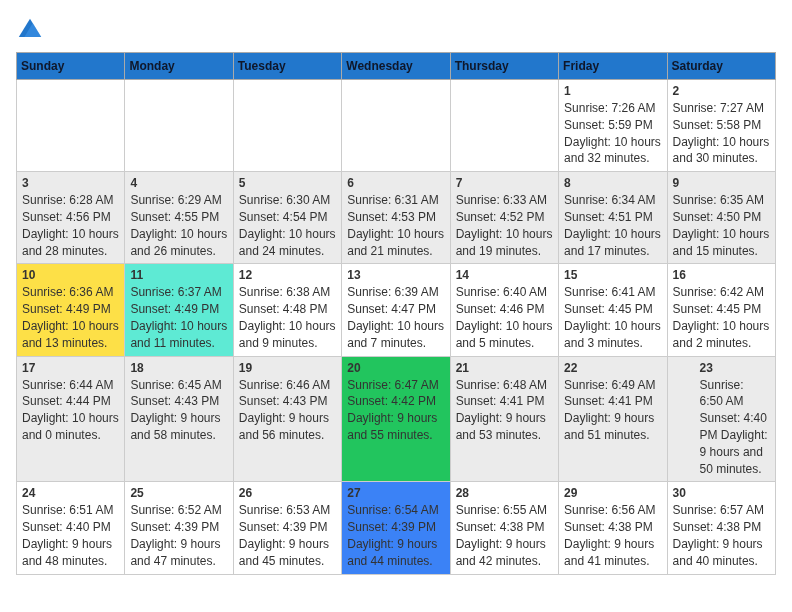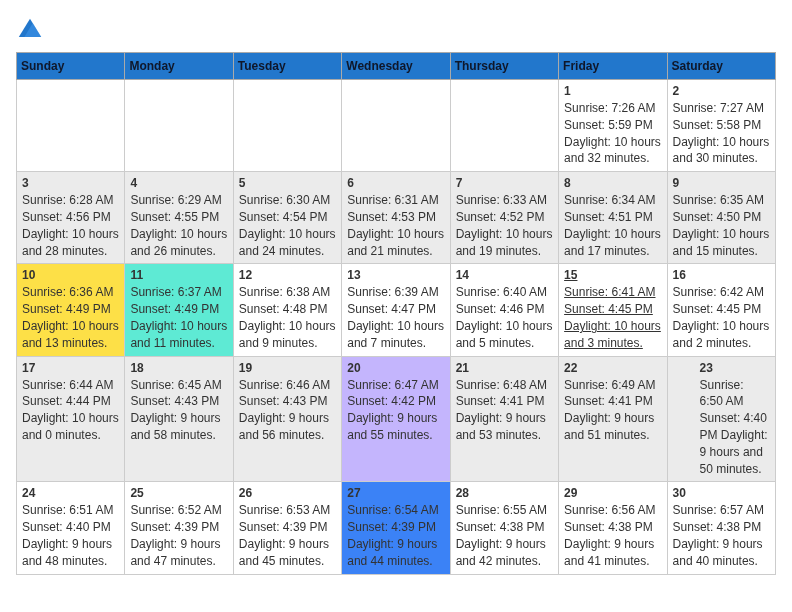--- a/index.html
+++ b/index.html
@@ -217,21 +217,21 @@
           <div class="day-info">Sunrise: 6:39 AM
 Sunset: 4:47 PM
 Daylight: 10 hours and 7 minutes.</div>
         </td>
         <td style="background: rgb(255, 255, 255);">
           <span class="day-number">14</span>
           <div class="day-info">Sunrise: 6:40 AM
 Sunset: 4:46 PM
 Daylight: 10 hours and 5 minutes.</div>
         </td>
-        <td style="background: rgb(255, 255, 255); text-decoration: underline;">
+        <td style="background: rgb(255, 255, 255);">
           <span class="day-number">15</span>
           <div class="day-info">Sunrise: 6:41 AM
 Sunset: 4:45 PM
 Daylight: 10 hours and 3 minutes.</div>
         </td>
         <td style="background: rgb(255, 255, 255);">
           <span class="day-number">16</span>
           <div class="day-info">Sunrise: 6:42 AM
 Sunset: 4:45 PM
 Daylight: 10 hours and 2 minutes.</div>
@@ -249,21 +249,21 @@
           <div class="day-info">Sunrise: 6:45 AM
 Sunset: 4:43 PM
 Daylight: 9 hours and 58 minutes.</div>
         </td>
         <td style="background: rgb(235, 235, 235);">
           <span class="day-number">19</span>
           <div class="day-info">Sunrise: 6:46 AM
 Sunset: 4:43 PM
 Daylight: 9 hours and 56 minutes.</div>
         </td>
-        <td style="background: #c4b5fd;">
+        <td style="background: #22c55e;">
           <span class="day-number">20</span>
           <div class="day-info">Sunrise: 6:47 AM
 Sunset: 4:42 PM
 Daylight: 9 hours and 55 minutes.</div>
         </td>
         <td style="background: rgb(235, 235, 235);">
           <span class="day-number">21</span>
           <div class="day-info">Sunrise: 6:48 AM
 Sunset: 4:41 PM
 Daylight: 9 hours and 53 minutes.</div>

